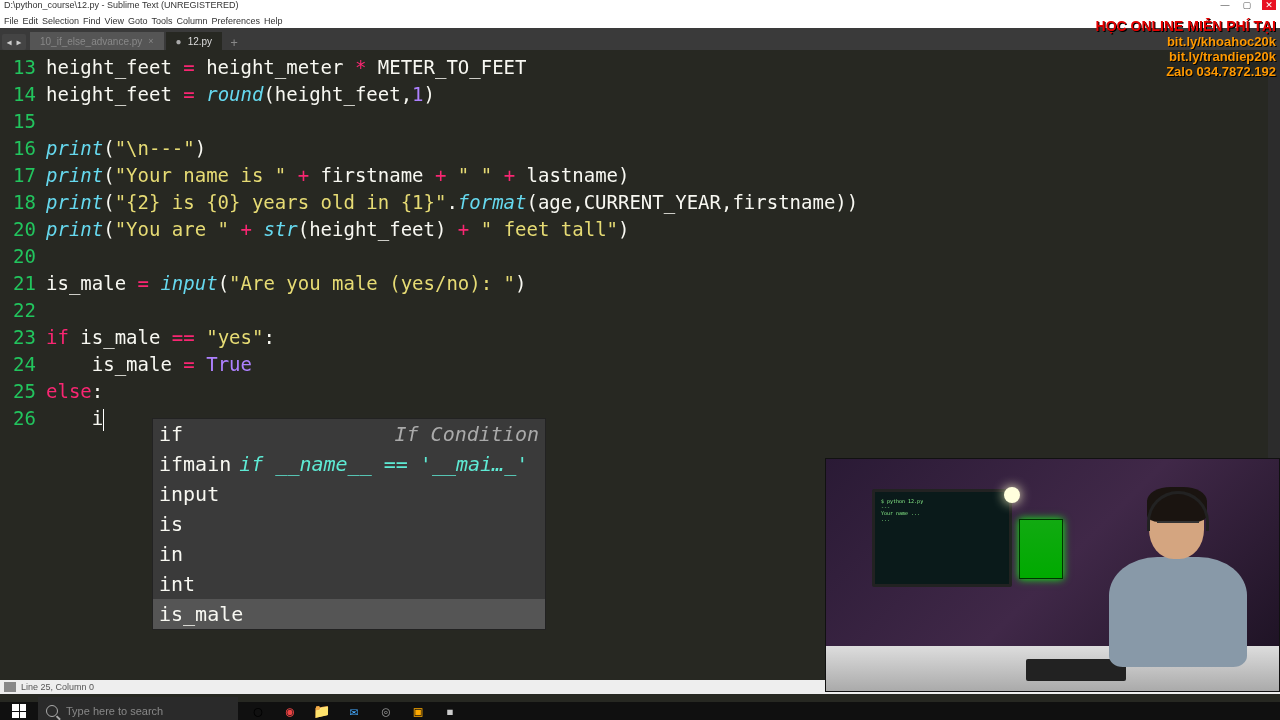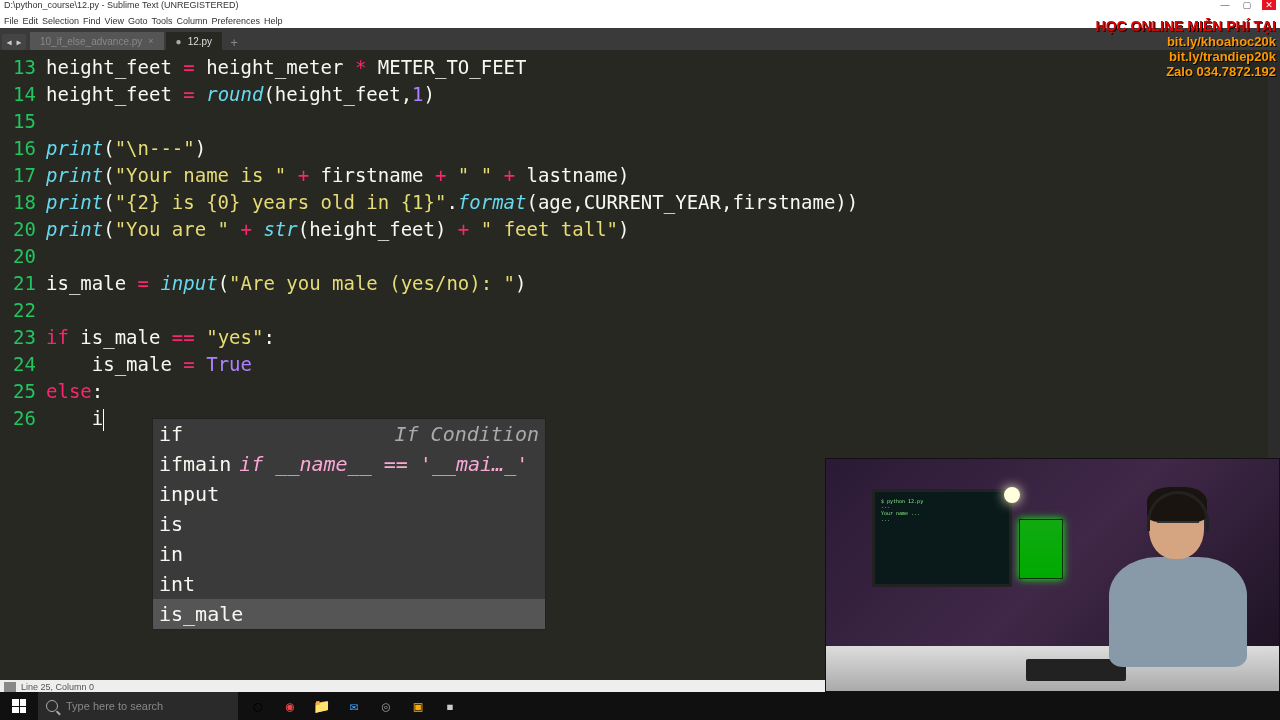--- a/index.html
+++ b/index.html
@@ -34,28 +34,28 @@
 .tok-num { color: #ae81ff; }
 .tok-const { color: #ae81ff; }
 .tok-kw { color: #f92672; }
 .cursor { border-left: 1px solid #fff; height: 22px; display:inline-block; vertical-align:middle;}
 
 .autocomplete { position: absolute; left: 106px; top: 368px; width: 394px; background: #3a3a3a; border: 1px solid #222; font-size: 20px; line-height: 30px; font-family: Consolas, monospace; }
 .autocomplete .item { display: flex; padding: 0 6px; color: #f8f8f2; }
 .autocomplete .item .main { flex: 0 0 auto; }
 .autocomplete .item .hint { flex: 1; text-align: right; font-style: italic; color: #aaa; }
 .autocomplete .item.selected { background: #555; }
-.autocomplete .item .snippet-hint { font-style: italic; color: #f9a8d4; margin-left: 8px; }
+.autocomplete .item .snippet-hint { font-style: italic; color: #5eead4; margin-left: 8px; }
 
 .minimap { width: 12px; background: #2c2c2c; }
 
 .statusbar { height: 14px; background: #eee; color: #555; font-size: 9px; font-family: Tahoma, sans-serif; display: flex; align-items: center; padding: 0 4px; }
 .statusbar .sb-icon { width: 12px; height: 10px; background:#888; margin-right:5px; }
 
-.taskbar { position: absolute; bottom: 0; left: 0; right: 0; height: 28px; background: #101010; display: flex; align-items: center; }
+.taskbar { position: absolute; bottom: 0; left: 0; right: 0; height: 18px; background: #101010; display: flex; align-items: center; }
 .start-btn { width: 38px; height: 28px; display: flex; align-items: center; justify-content: center; }
 .win-logo { width:14px; height:14px; display:grid; grid-template-columns:1fr 1fr; gap:1px;}
 .win-logo div{ background:#fff;}
 .search-box { height: 28px; width: 200px; background: #2a2a2a; display: flex; align-items: center; padding: 0 8px; color: #888; font-size: 11px; font-family: "Segoe UI", sans-serif; gap: 8px; }
 .search-box .mag { width:12px; height:12px; border:1.5px solid #aaa; border-radius:50%; position:relative;}
 .search-box .mag:after { content:""; width:5px; height:1.5px; background:#aaa; position:absolute; bottom:-2px; right:-4px; transform:rotate(45deg);}
 .task-icons { display: flex; gap: 4px; margin-left: 6px; }
 .task-icon { width: 28px; height: 28px; display:flex; align-items:center; justify-content:center; font-size:14px;}
 
 .overlay-banner { position: absolute; right: 4px; top: 18px; text-align: right; font-family: Arial, sans-serif; font-weight: bold; }

